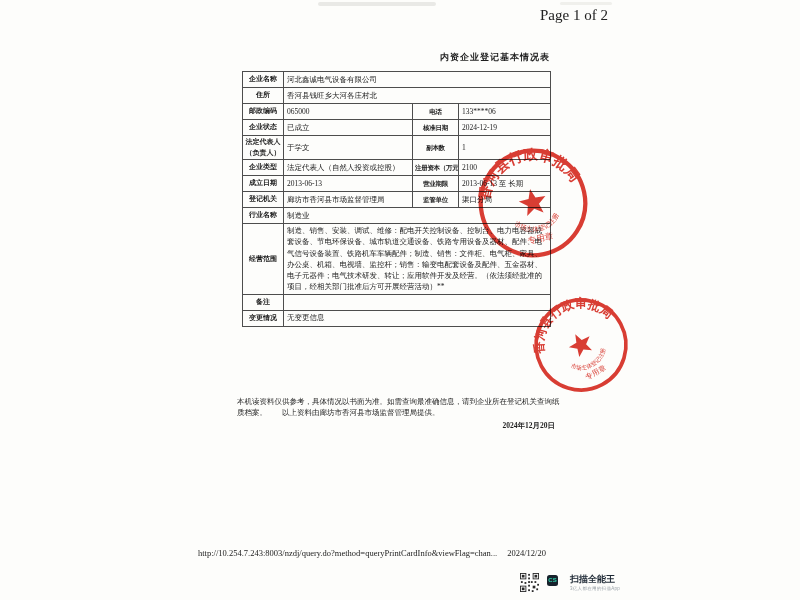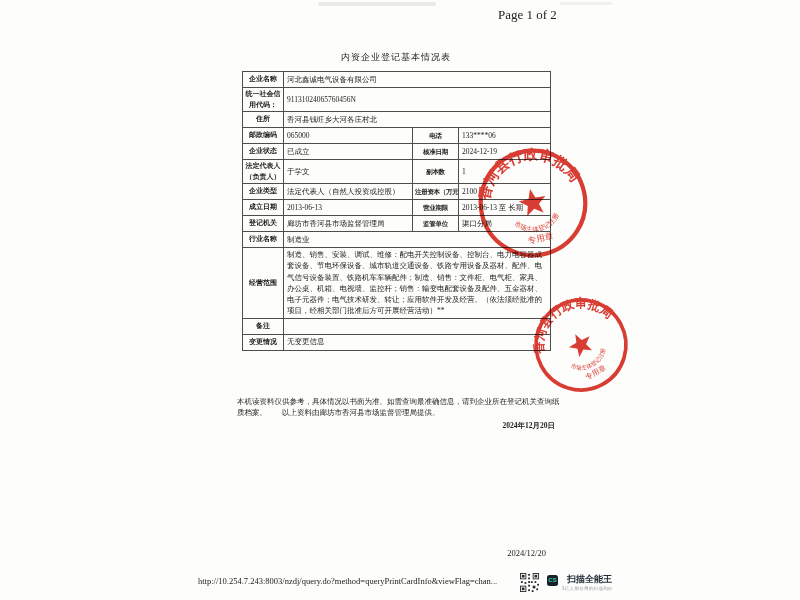--- a/index.html
+++ b/index.html
@@ -6,25 +6,25 @@
   body{
     width:800px;height:600px;position:relative;overflow:hidden;
     background:#fdfdfb;
     font-family:"Liberation Serif","DejaVu Serif",serif;
     color:#2b2b2b;
   }
   .scan-artifact{position:absolute;background:#e9e9e6;border-radius:2px;}
   #artifact1{left:318px;top:2px;width:118px;height:4px;}
   #artifact2{left:560px;top:2px;width:52px;height:3px;opacity:.7;}
 
-  #page-indicator{position:absolute;left:498px;top:7px;font-size:13px;color:#222;}
+  #page-indicator{position:absolute;left:540px;top:7px;font-size:15px;color:#222;}
 
   #doc-title{
-    position:absolute;left:242px;top:51px;width:308px;text-align:center;
-    font-size:9px;font-weight:normal;letter-spacing:1px;color:#1e1e1e;
+    position:absolute;left:242px;top:51px;width:308px;text-align:right;
+    font-size:9px;font-weight:bold;letter-spacing:1px;color:#1e1e1e;
   }
 
   #reg-table{
     position:absolute;left:242px;top:71px;width:308px;
     border-collapse:collapse;table-layout:fixed;
     border:1.6px solid #3c3c3c;
     padding-left:41px;
   }
   #reg-table td{
     border:1px solid #4d4d4d;
@@ -50,35 +50,35 @@
 
   .stamp{position:absolute;mix-blend-mode:multiply;opacity:.9;}
   #stamp1{left:476px;top:146px;width:114px;height:114px;transform:rotate(-12deg);}
   #stamp2{left:532px;top:296px;width:98px;height:98px;transform:rotate(-28deg);}
 
   #print-line{
     position:absolute;left:198px;top:548px;width:314px;
     display:flex;justify-content:space-between;
     font-size:8.5px;color:#222;
   }
-  #print-url{white-space:nowrap;margin-top:28px;}
+  #print-url{white-space:nowrap;}
   #print-date{margin-left:10px;}
 
   #watermark{
     position:absolute;left:520px;top:573px;height:22px;
     display:flex;align-items:flex-start;
   }
   #qr-code{width:19px;height:19px;margin-right:8px;}
   #cs-badge{
     width:11px;height:11px;margin-top:2px;border-radius:2.5px;
     background:#17222c;color:#2fd3ae;
     font-family:"Liberation Sans","DejaVu Sans",sans-serif;
     font-size:6px;font-weight:bold;line-height:11px;text-align:center;
   }
-  #wm-text{margin-left:4px;display:flex;flex-direction:column;align-items:flex-end;}
+  #wm-text{margin-left:12px;display:flex;flex-direction:column;}
   #wm-title{
     font-family:"Liberation Sans","DejaVu Sans",sans-serif;
     font-size:9px;font-weight:bold;color:#1c2733;line-height:11px;margin-top:1px;
   }
   #wm-tagline{
     font-family:"Liberation Sans","DejaVu Sans",sans-serif;
     font-size:4.5px;color:#9aa2a8;line-height:6px;margin-top:1px;letter-spacing:.3px;
   }
 </style>
 </head>
@@ -95,24 +95,20 @@
   <colgroup>
     <col style="width:41px">
       <col style="width:129px">
       <col style="width:46px">
       <col style="width:92px">
   </colgroup>
   <tbody>
       <tr>
         <td class="lbl">企业名称</td>
         <td class="val" colspan="3">河北鑫诚电气设备有限公司</td>
-      </tr>
-      <tr>
-        <td class="lbl">统一社会信用代码：</td>
-        <td class="val" colspan="3">91131024065760456N</td>
       </tr>
       <tr>
         <td class="lbl">住所</td>
         <td class="val" colspan="3">香河县钱旺乡大河各庄村北</td>
       </tr>
       <tr>
         <td class="lbl">邮政编码</td>
         <td class="val">065000</td>
         <td class="lbl lbl2">电话</td>
         <td class="val">133****06</td>

